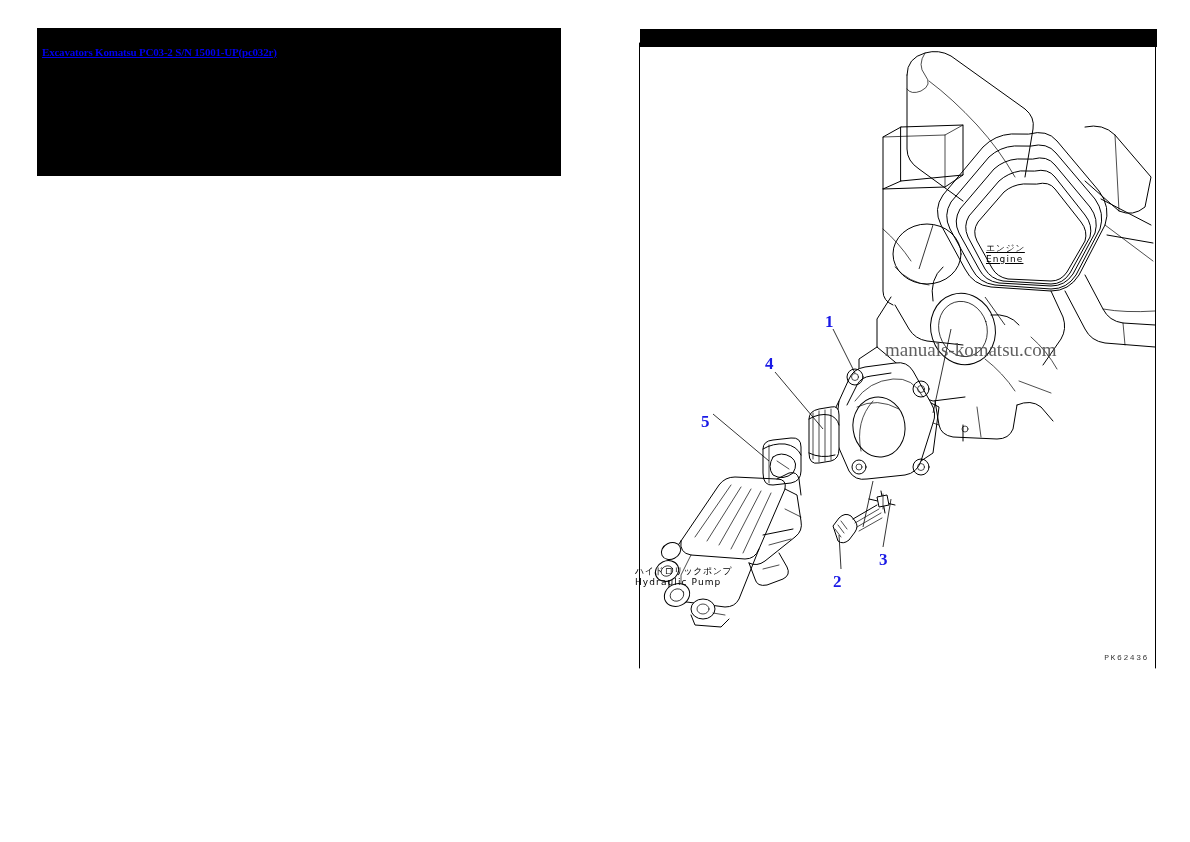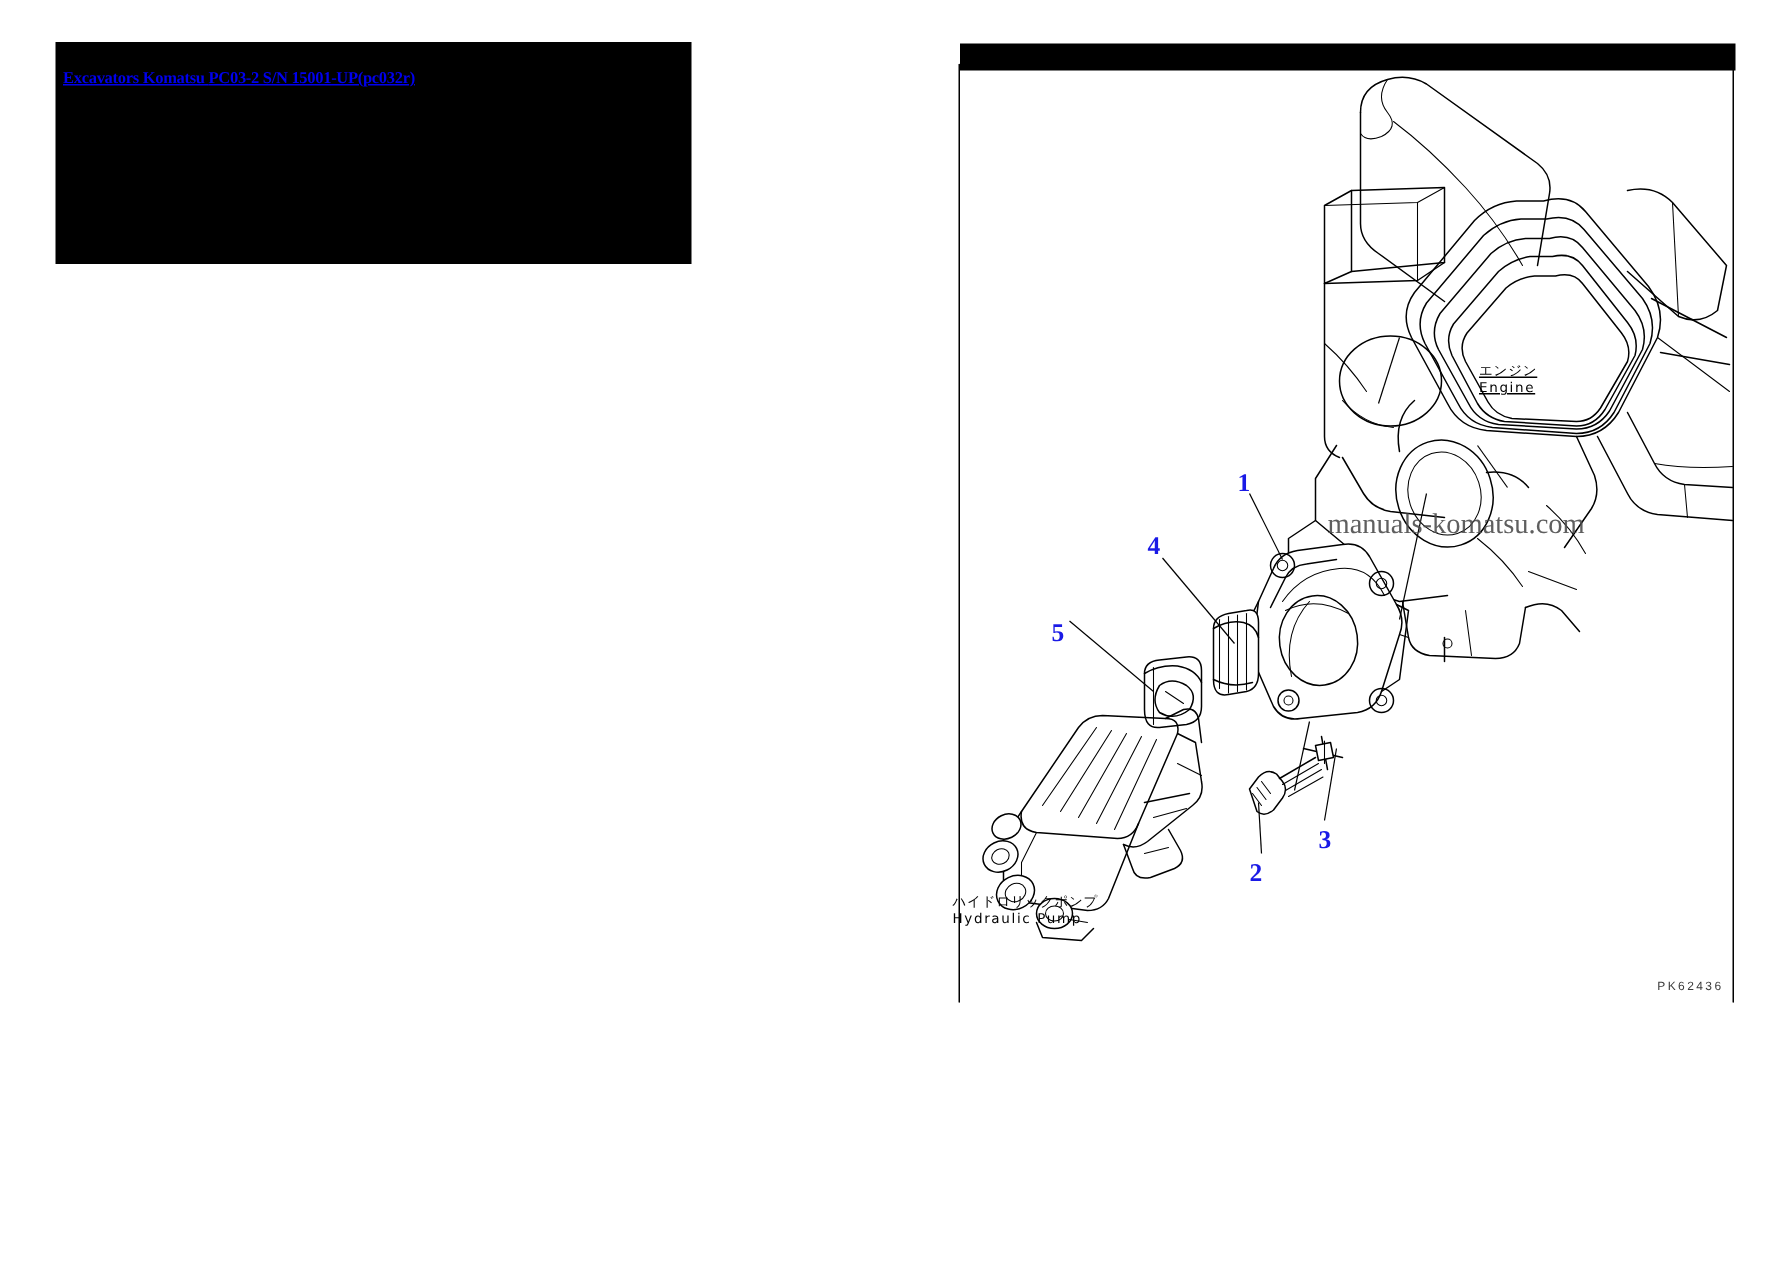--- a/index.html
+++ b/index.html
@@ -14,21 +14,21 @@
     position: relative;
     overflow: hidden;
     font-family: "Liberation Sans", sans-serif;
   }
 
   
   #breadcrumb-panel {
     position: absolute;
     left: 37px;
     top: 28px;
-    width: 424px;
+    width: 524px;
     height: 148px;
     background: #000000;
   }
   #breadcrumb {
     position: absolute;
     left: 5px;
     top: 17px;
     white-space: nowrap;
     line-height: 11px;
   }
@@ -91,21 +91,21 @@
     white-space: nowrap;
   }
   .cad-label .jp { font-size: 9px; letter-spacing: 0.5px; display: block; }
   .cad-label .en { font-size: 9px; letter-spacing: 1.1px; display: block; }
 
   #drawing-code {
     position: absolute;
     right: 8px;
     bottom: 8px;
     color: #3b3b3b;
-    font-family: Liberation Sans, sans-serif;
+    font-family: Liberation Mono, monospace;
     font-size: 8px;
     letter-spacing: 1.6px;
     white-space: nowrap;
     padding-left: 28px;
   }
 
   #watermark {
     position: absolute;
     left: 252px;
     top: 310px;
@@ -316,21 +316,21 @@
   <div class="callout" style="left:200px; top:544px;">2</div>
   <div class="callout" style="left:246px; top:522px;">3</div>
   <div class="callout" style="left:132px; top:326px;">4</div>
   <div class="callout" style="left:68px; top:384px;">5</div>
 
   <div class="cad-label" style="left:353px; top:214px;text-decoration:underline;">
     <span class="jp">エンジン</span>
     <span class="en">Engine</span>
   </div>
 
-  <div class="cad-label" style="left:2px; top:568px;">
+  <div class="cad-label" style="left:2px; top:537px;">
     <span class="jp">ハイドロリックポンプ</span>
     <span class="en">Hydraulic Pump</span>
   </div>
 
   <div id="watermark">manuals-komatsu.com</div>
 
   <div id="drawing-code">PK62436</div>
 
 </div>
 

